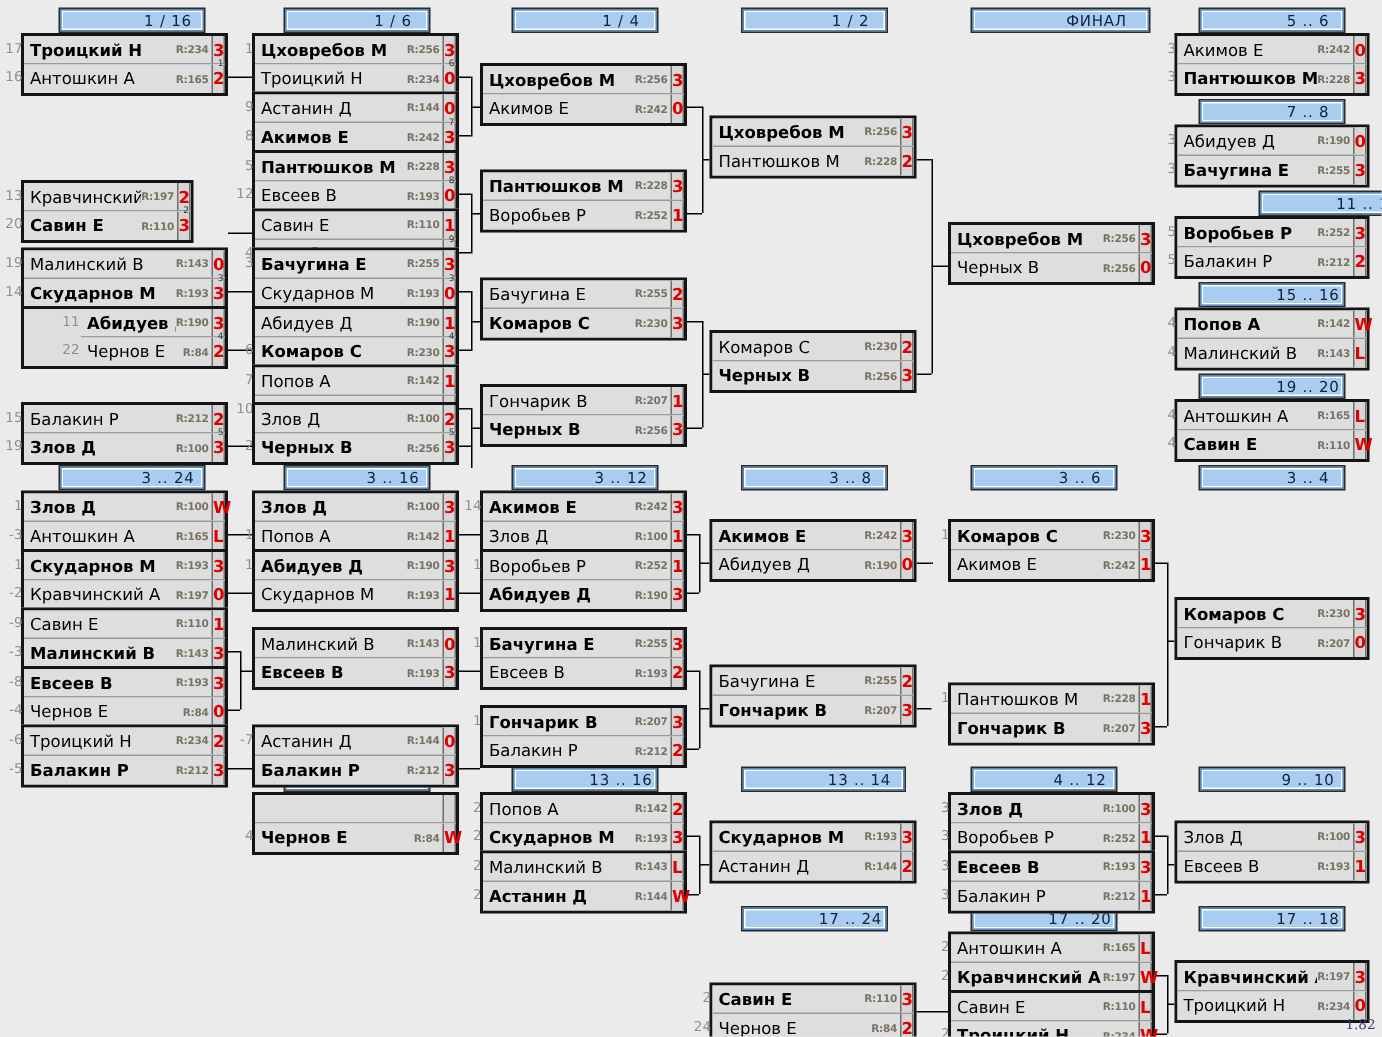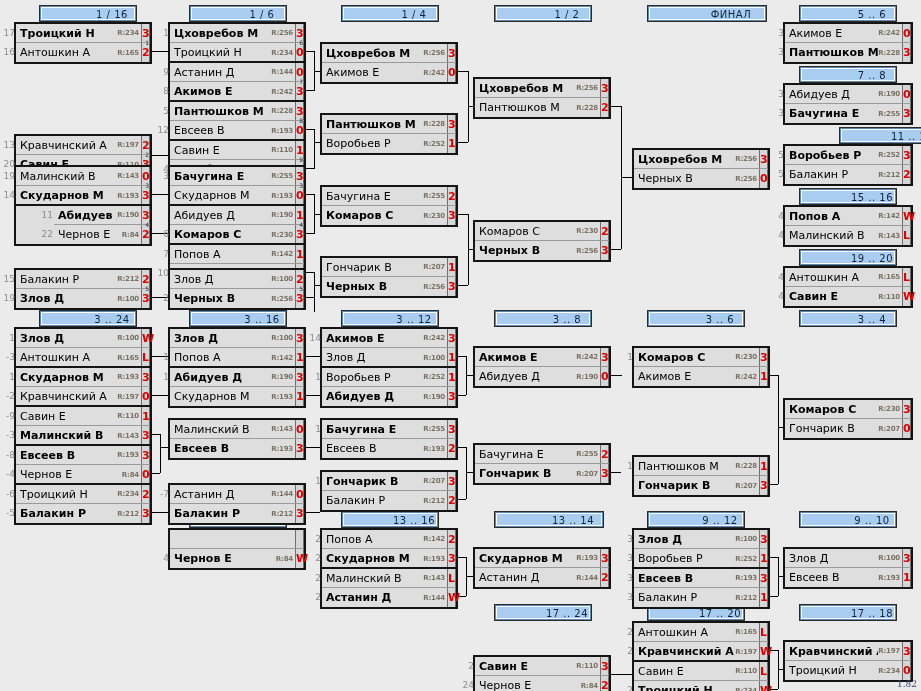--- a/index.html
+++ b/index.html
@@ -135,21 +135,21 @@
     <div class="rlabel" style="left: 800px; top: 250px; width: 96px;">19 .. 20</div>
     <div class="rlabel" style="left: 40px; top: 311px; width: 96px;">3 .. 24</div>
     <div class="rlabel" style="left: 190px; top: 311px; width: 96px;">3 .. 16</div>
     <div class="rlabel" style="left: 342px; top: 311px; width: 96px;">3 .. 12</div>
     <div class="rlabel" style="left: 495px; top: 311px; width: 96px;">3 .. 8</div>
     <div class="rlabel" style="left: 648px; top: 311px; width: 96px;">3 .. 6</div>
     <div class="rlabel" style="left: 800px; top: 311px; width: 96px;">3 .. 4</div>
     <div class="rlabel" style="left: 190px; top: 512px; width: 96px;">21 .. 22</div>
     <div class="rlabel" style="left: 342px; top: 512px; width: 96px;">13 .. 16</div>
     <div class="rlabel" style="left: 495px; top: 512px; width: 108px;">13 .. 14</div>
-    <div class="rlabel" style="left: 648px; top: 512px; width: 96px;">9 .. 12</div>
+    <div class="rlabel" style="left: 648px; top: 512px; width: 96px;">4 .. 12</div>
     <div class="rlabel" style="left: 800px; top: 512px; width: 96px;">9 .. 10</div>
     <div class="rlabel" style="left: 495px; top: 605px; width: 96px;">17 .. 24</div>
     <div class="rlabel" style="left: 648px; top: 605px; width: 96px;">17 .. 20</div>
     <div class="rlabel" style="left: 800px; top: 605px; width: 96px;">17 .. 18</div>
     <div class="ln lnh" style="left: 152px; top: 51px; width: 16px; height: 1px;"></div>
     <div class="ln lnh" style="left: 152px; top: 155px; width: 16px; height: 1px;"></div>
     <div class="ln lnh" style="left: 152px; top: 194px; width: 16px; height: 1px;"></div>
     <div class="ln lnh" style="left: 152px; top: 233px; width: 16px; height: 1px;"></div>
     <div class="ln lnh" style="left: 152px; top: 297px; width: 16px; height: 1px;"></div>
     <div class="ln lnh" style="left: 306px; top: 51px; width: 8px; height: 1px;"></div>
@@ -227,21 +227,21 @@
         <div class="sc">3</div>
       </div>
       <div class="row">
         <div class="seed">16</div>
         <div class="nm">Антошкин А</div>
         <div class="rt">R:165</div>
         <div class="sc">2</div>
       </div>
       <div class="mno">1</div>
     </div>
-    <div class="match" style="left: 14px; top: 134px; width: 138px;">
+    <div class="match" style="left: 14px; top: 120px; width: 115px;">
       <div class="row top">
         <div class="seed">13</div>
         <div class="nm">Кравчинский А</div>
         <div class="rt">R:197</div>
         <div class="sc">2</div>
       </div>
       <div class="row">
         <div class="seed">20</div>
         <div class="nm win">Савин Е</div>
         <div class="rt">R:110</div>

